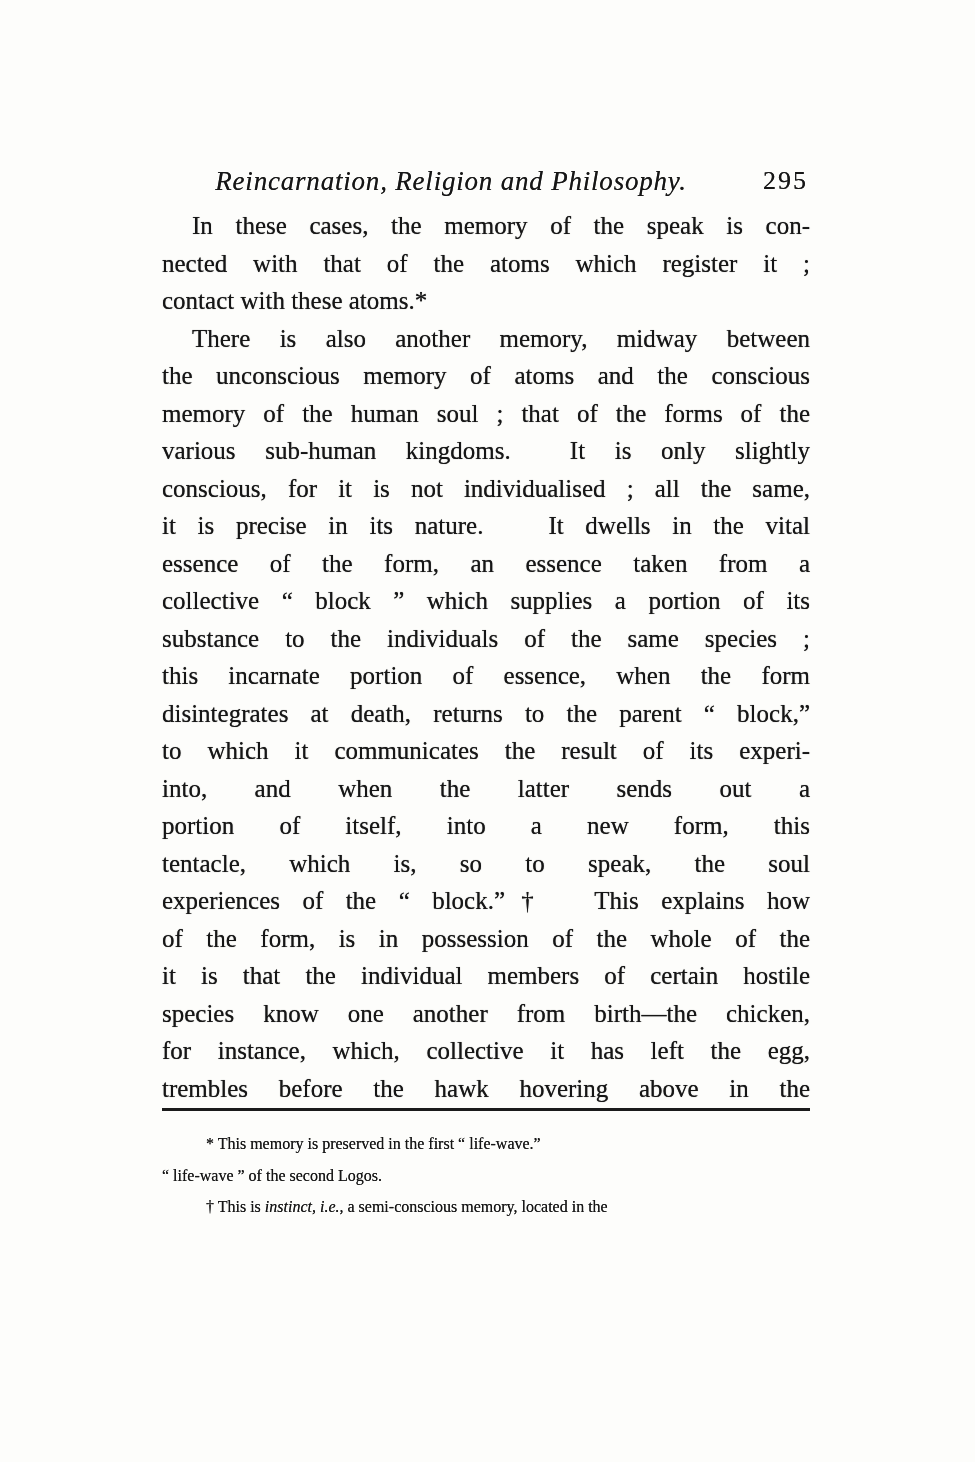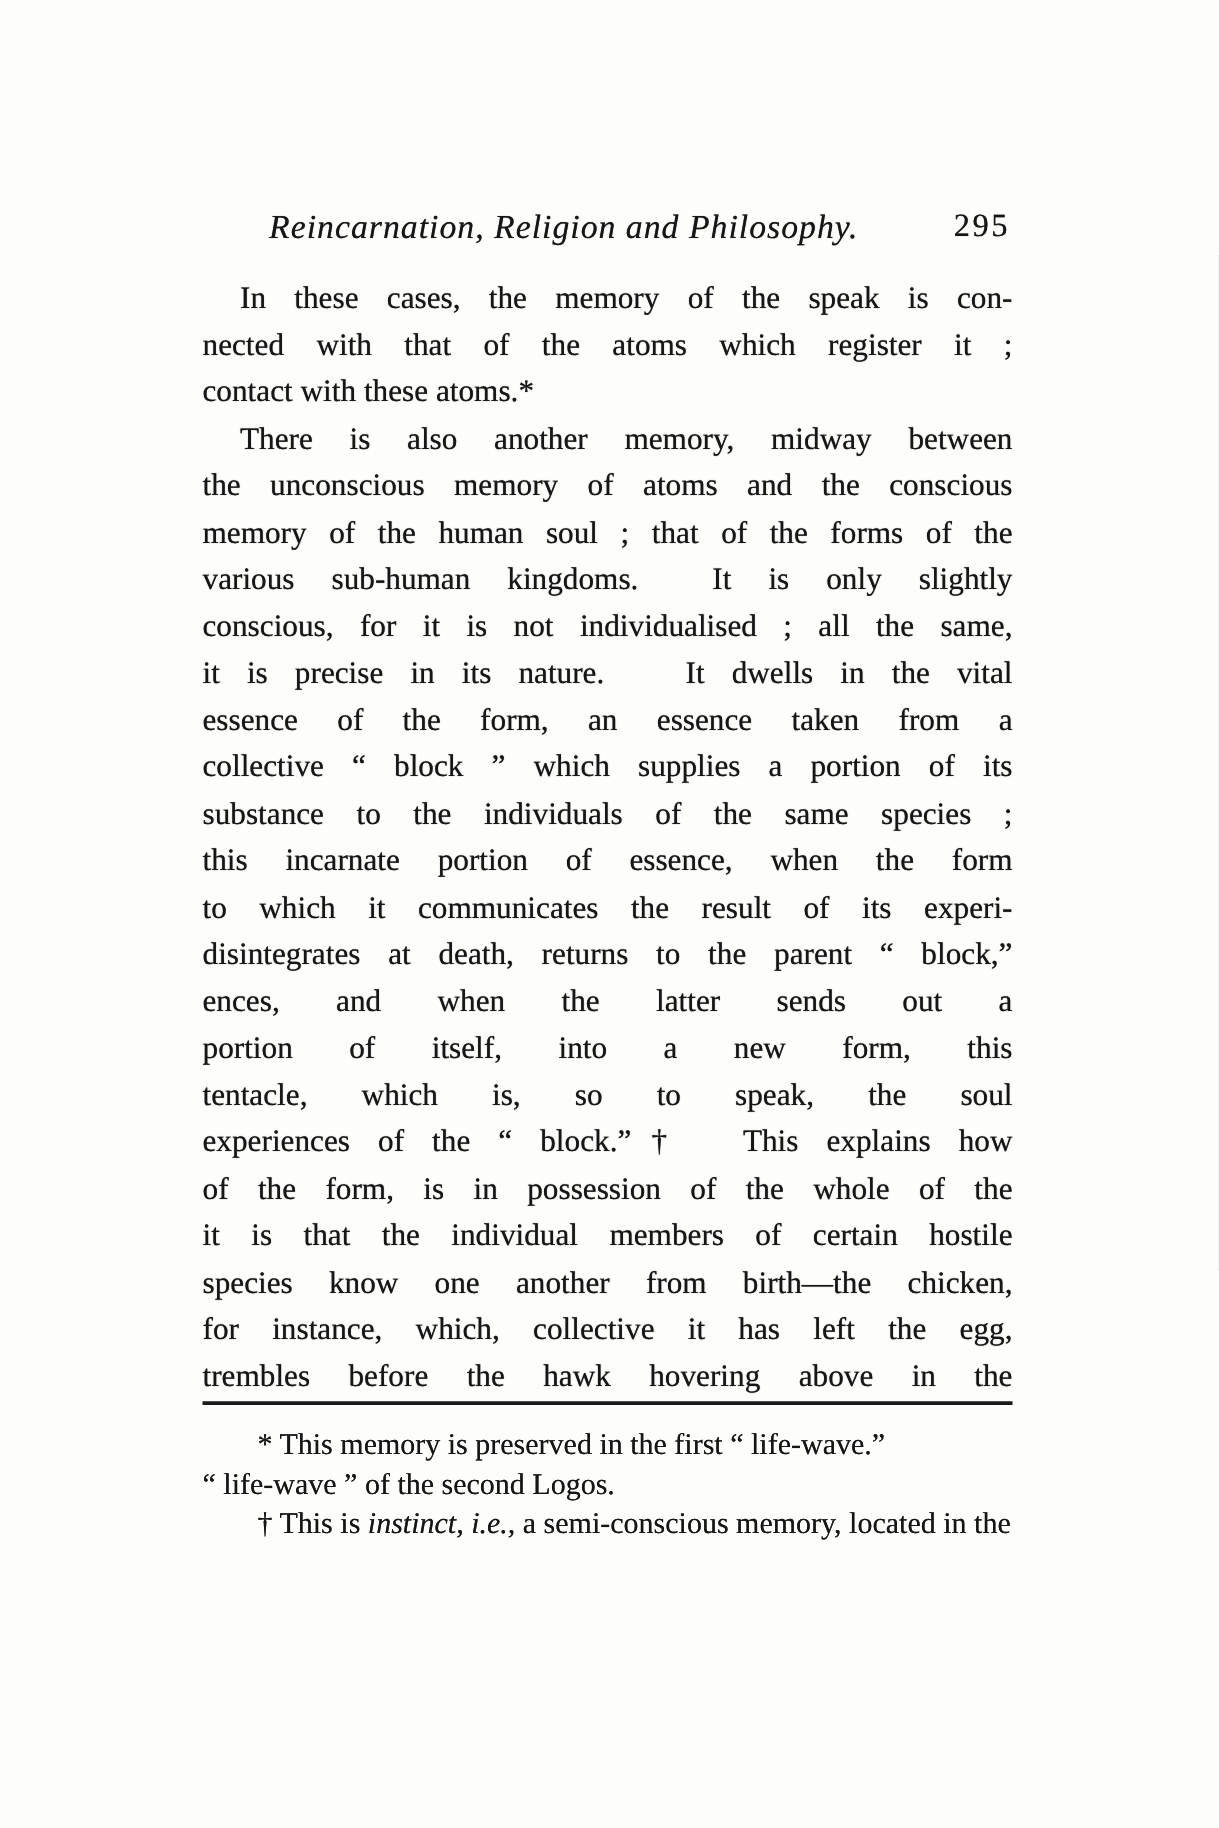--- a/index.html
+++ b/index.html
@@ -20,21 +20,21 @@
   .text-block {
     position: absolute;
     left: 162px;
     top: 164px;
     width: 648px;
   }
   
   .running-header {
     position: relative;
     height: 34px;
-    margin-bottom: 22px;
+    margin-bottom: 9px;
     font-size: 27px;
     line-height: 34px;
     white-space: nowrap;
   }
   .running-title {
     display: block;
     text-align: center;
     font-style: italic;
     letter-spacing: 0.8px;
     padding-right: 70px; 
@@ -71,21 +71,21 @@
   }
   
   .footnote-rule {
     margin-top: 1px;
     border: 0;
     border-top: 3px solid #1b1b1b;
     width: 100%;
   }
   .footnotes {
     margin-top: 17px;
-    font-size: 24px;
+    font-size: 16px;
   }
   .fn-line {
     line-height: 31.5px;
     text-shadow: 0 0 0.5px rgba(15,15,15,0.8);
   }
   .fn-line.fn-indent {
     text-indent: 44px;
   }
   .italic {
     font-style: italic;
@@ -111,23 +111,23 @@
       <div class="line first">There is also another memory, midway between</div>
       <div class="line">the unconscious memory of atoms and the conscious</div>
       <div class="line">memory of the human soul ; that of the forms of the</div>
       <div class="line">various sub-human kingdoms.&nbsp; It is only slightly</div>
       <div class="line">conscious, for it is not individualised ; all the same,</div>
       <div class="line">it is precise in its nature.&nbsp;&nbsp; It dwells in the vital</div>
       <div class="line">essence of the form, an essence taken from a</div>
       <div class="line">collective “ block ” which supplies a portion of its</div>
       <div class="line">substance to the individuals of the same species ;</div>
       <div class="line">this incarnate portion of essence, when the form</div>
+      <div class="line">disintegrates at death, returns to the parent “ block,”</div>
       <div class="line">to which it communicates the result of its experi-</div>
-      <div class="line">disintegrates at death, returns to the parent “ block,”</div>
-      <div class="line">ences, and when the latter sends out a</div>
+      <div class="line">into, and when the latter sends out a</div>
       <div class="line">portion of itself, into a new form, this</div>
       <div class="line">tentacle, which is, so to speak, the soul</div>
       <div class="line">experiences of the “ block.”†&nbsp; This explains how</div>
       <div class="line">of the form, is in possession of the whole of the</div>
       <div class="line">it is that the individual members of certain hostile</div>
       <div class="line">species know one another from birth—the chicken,</div>
       <div class="line">for instance, which, collective it has left the egg,</div>
       <div class="line">trembles before the hawk hovering above in the</div>
     </div>
 

